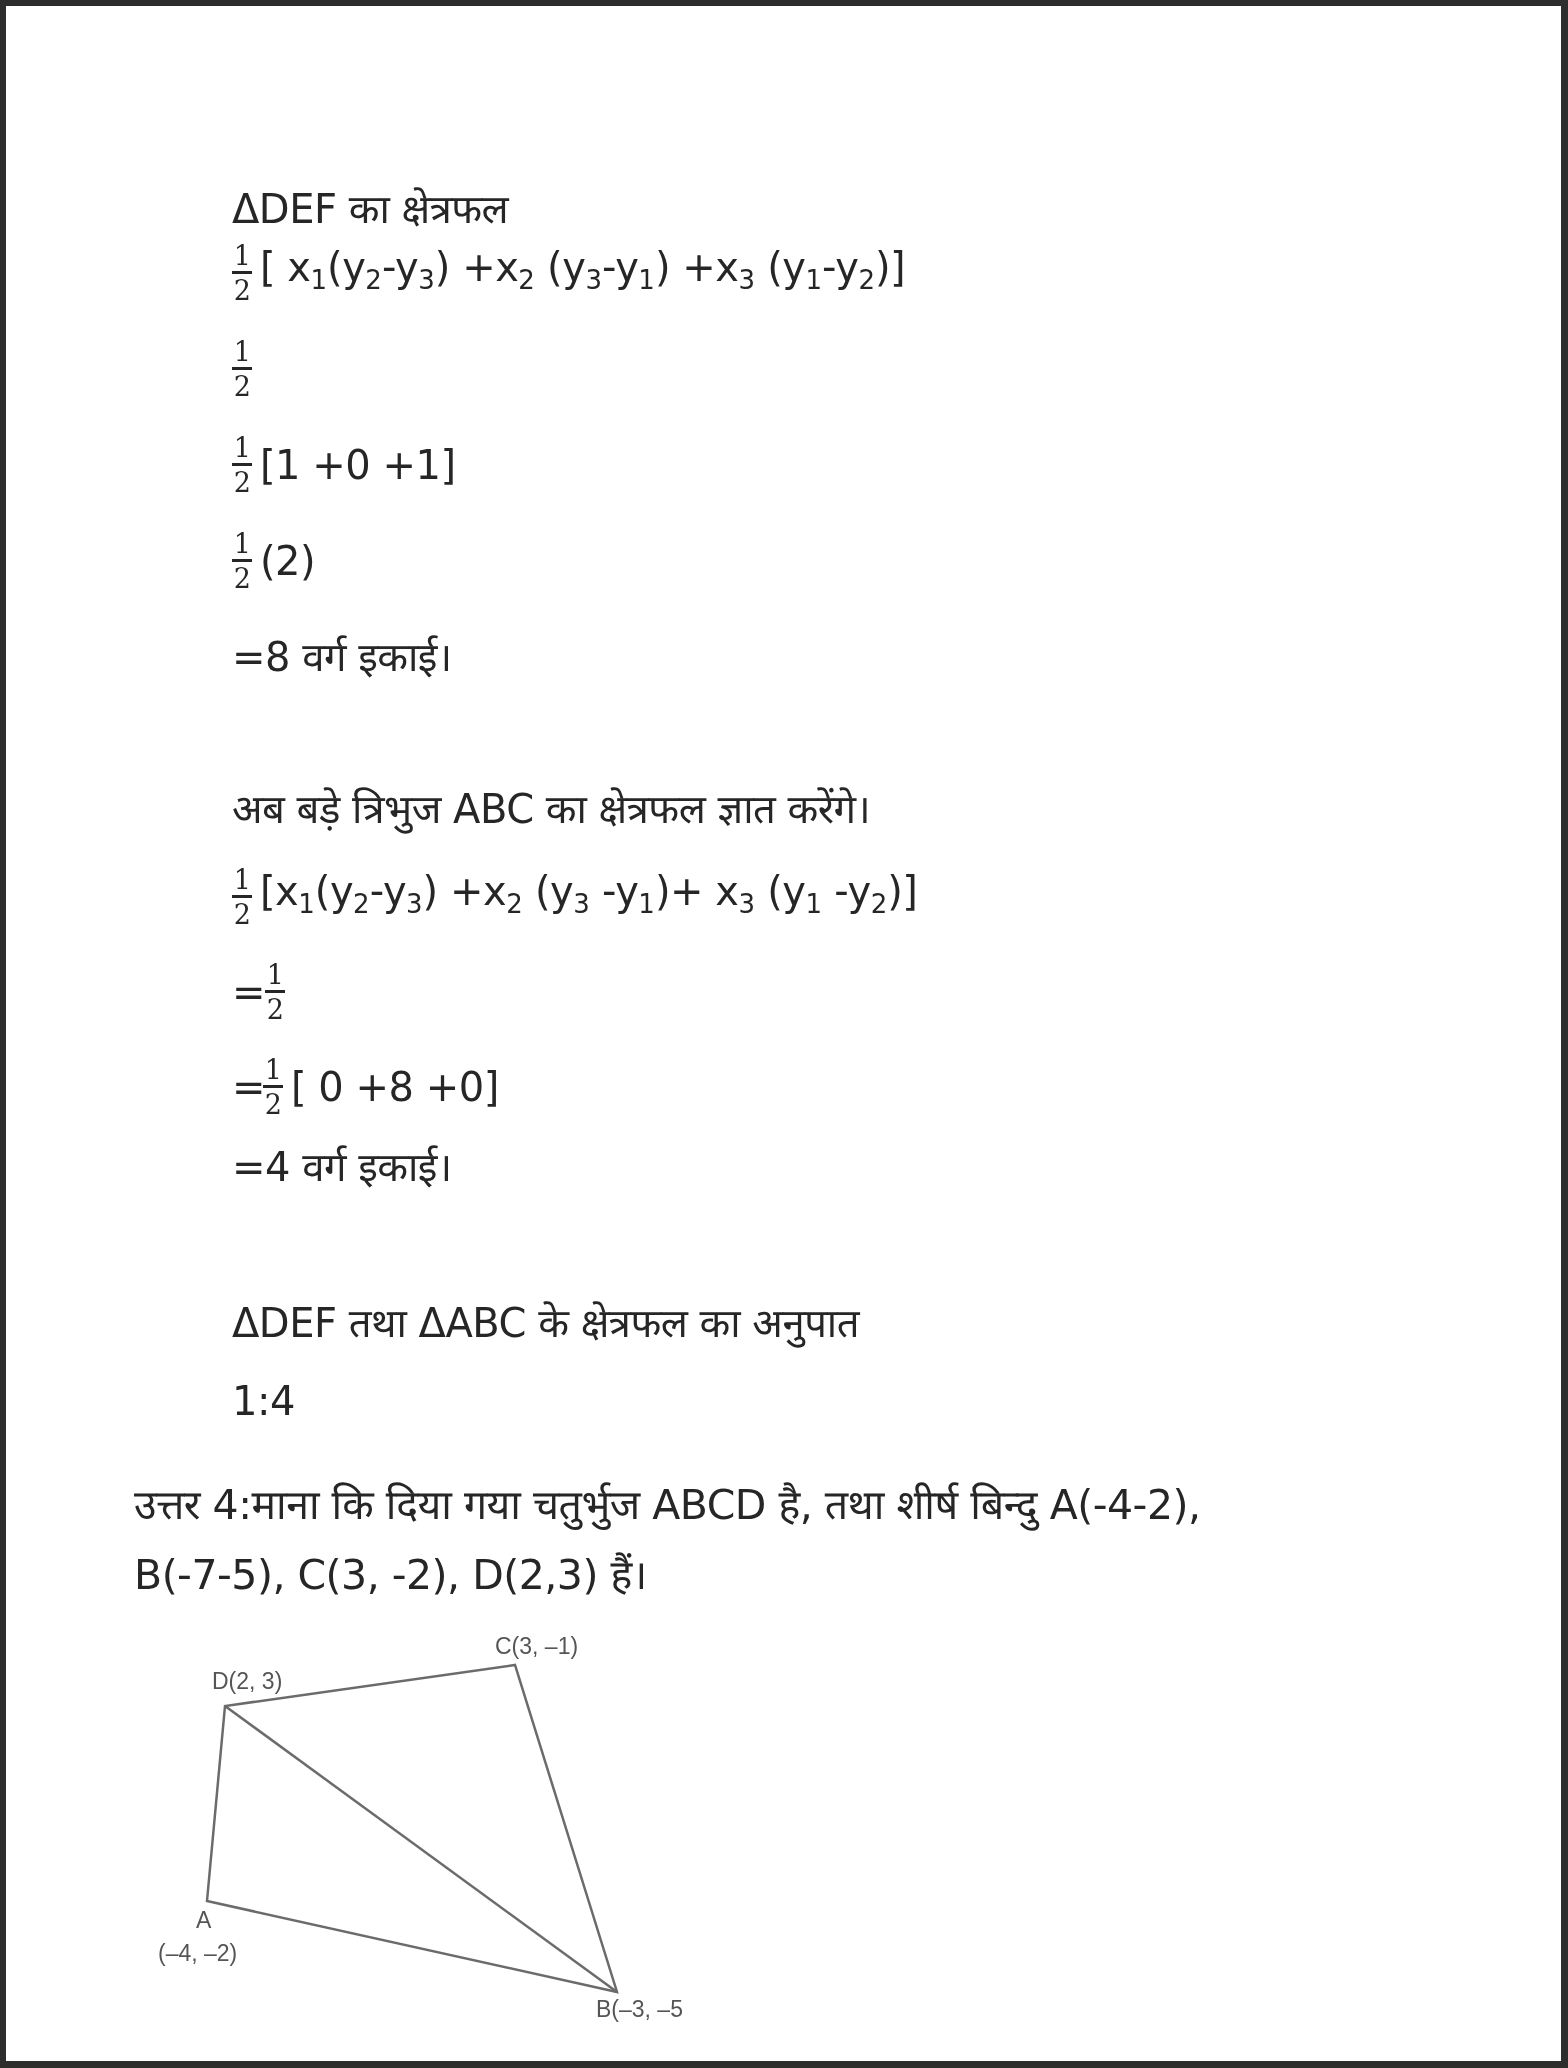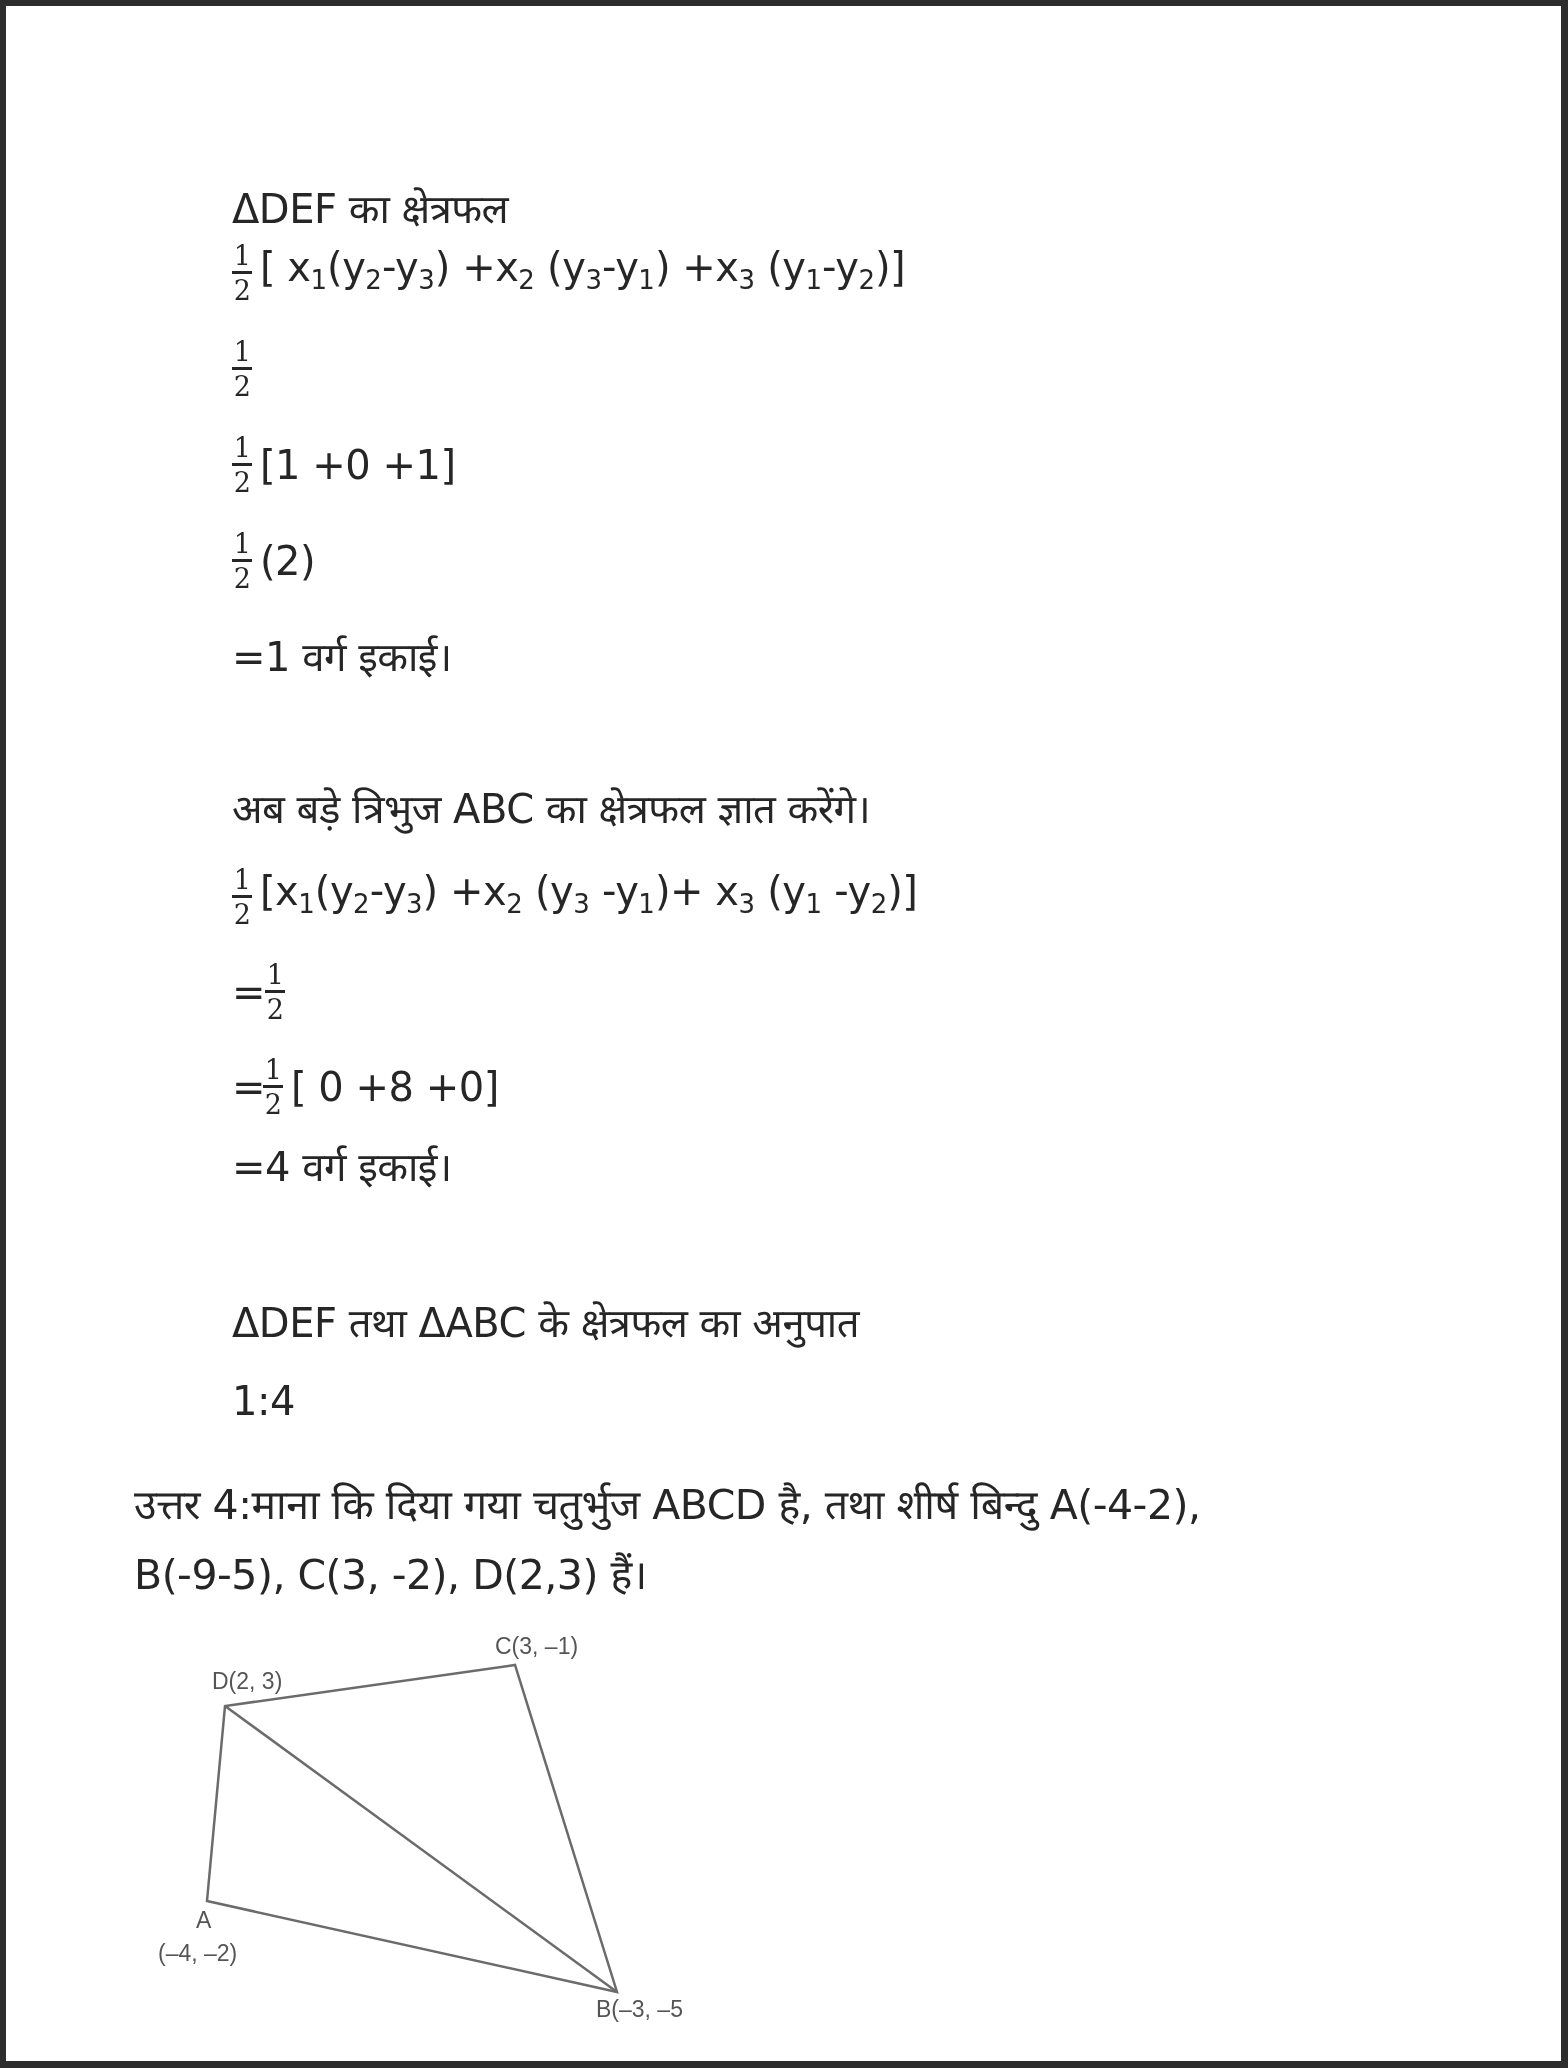--- a/index.html
+++ b/index.html
@@ -69,21 +69,21 @@
 
 <div class="line" style="left:232px; top:500px;">
   <span class="frac">
     <span>1</span>
       <span class="bar"></span>
       <span>2</span>
   </span><span class="txt">(2)</span>
 </div>
 
 <div class="line" style="left:232px; top:600px;">
-  <span class="txt">=1 वर्ग इकाई।</span>
+  <span class="txt">=8 वर्ग इकाई।</span>
 </div>
 
 <div class="line" style="left:232px; top:752px;">
   <span class="txt">अब बड़े त्रिभुज ABC का क्षेत्रफल ज्ञात करेंगे।</span>
 </div>
 
 <div class="line" style="left:232px; top:836px;">
   <span class="frac">
     <span>1</span>
       <span class="bar"></span>
@@ -116,21 +116,21 @@
 </div>
 
 <div class="line" style="left:232px; top:1344px;">
   <span class="txt">1:4</span>
 </div>
 
 <div class="line" style="left:134px; top:1448px; font-size:41px;">
   <span class="txt">उत्तर 4:माना कि दिया गया चतुर्भुज ABCD है,  तथा शीर्ष बिन्दु A(-4-2),</span>
 </div>
 <div class="line" style="left:134px; top:1518px; font-size:41px;">
-  <span class="txt">B(-9-5), C(3, -2), D(2,3) हैं।</span>
+  <span class="txt">B(-7-5), C(3, -2), D(2,3) हैं।</span>
 </div>
 
 <svg class="diagram" width="1568" height="2068">
   <g stroke="#6b6b6b" stroke-width="2.5" fill="none" stroke-linejoin="miter">
     <polygon points="207,1901 617,1992 515,1665 225,1706"></polygon>
     <line x1="225" y1="1706" x2="617" y2="1992"></line>
   </g>
 </svg>
 <div class="dlabel" style="left:212px; top:1668px;">D(2, 3)</div>
 <div class="dlabel" style="left:495px; top:1633px;">C(3, –1)</div>

